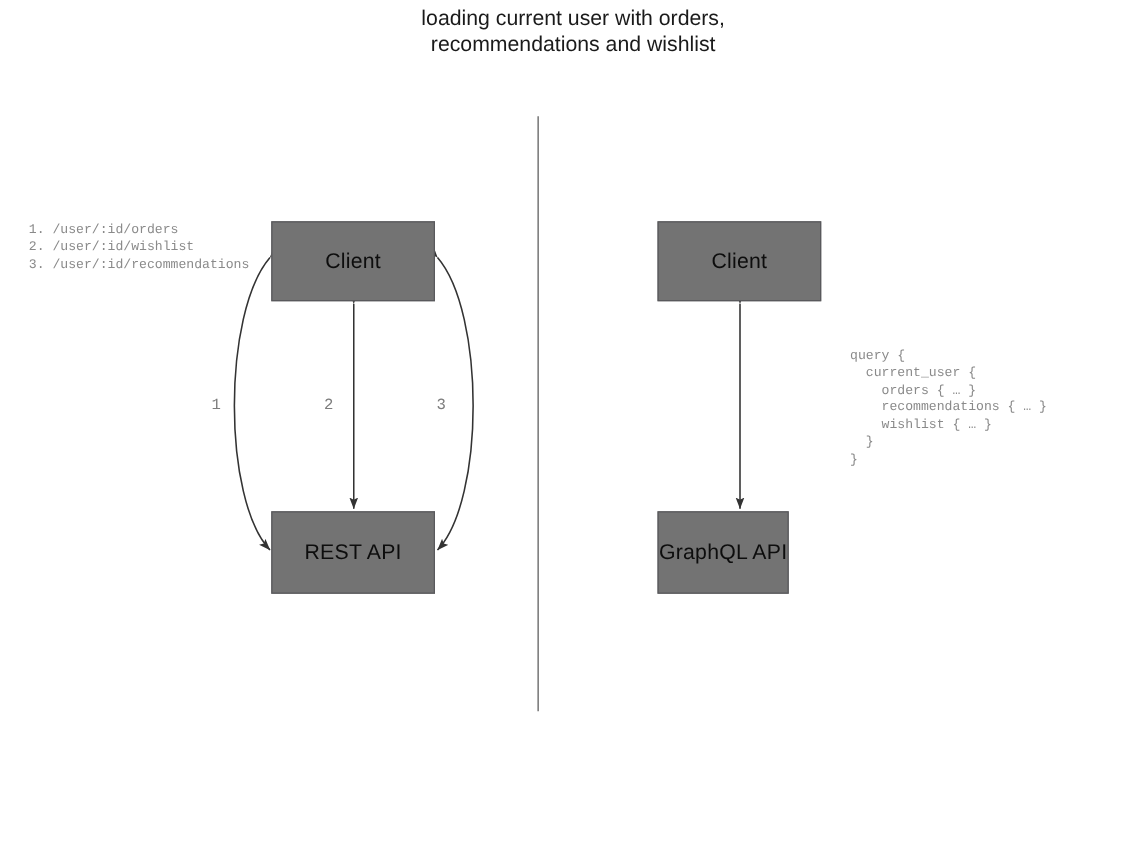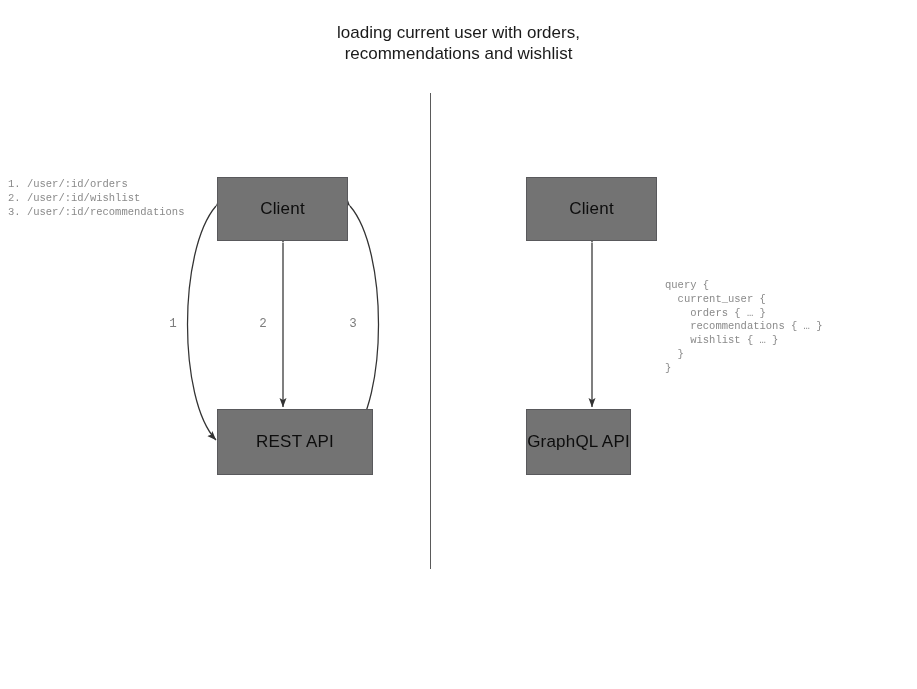--- a/index.html
+++ b/index.html
@@ -17,21 +17,21 @@
   #canvas {
     position: absolute;
     left: 0;
     top: 0;
     width: 917px;
     height: 689px;
   }
   .title {
     position: absolute;
     left: 0;
-    top: 22px;
+    top: 4px;
     width: 917px;
     text-align: center;
     font-size: 17px;
     line-height: 21px;
     color: #1a1a1a;
     white-space: pre-line;
   }
   .divider {
     position: absolute;
     left: 430px;
@@ -46,31 +46,32 @@
     background: #737373;
     border: 1.4px solid #59595c;
     display: flex;
     align-items: center;
     justify-content: center;
     font-size: 17px;
     color: #0d0d0d;
     letter-spacing: 0.2px;
   }
   #node-client-rest  { left: 217px; top: 177px; width: 131px; height: 64px; }
-  #node-rest-api     { left: 217px; top: 409px; width: 156px; height: 66px; }
+  #node-rest-api     { left: 217px; top: 409px; width: 131px; height: 66px; }
   #node-client-gql   { left: 526px; top: 177px; width: 131px; height: 64px; }
   #node-graphql-api  { left: 526px; top: 409px; width: 105px; height: 66px; }
 
   .mono {
     position: absolute;
     font-family: "Liberation Mono", "DejaVu Sans Mono", monospace;
     font-size: 10.5px;
     line-height: 13.8px;
     color: #8a8a8a;
     white-space: pre;
+    margin-left: 15px;
   }
   #rest-endpoints { left: 8px; top: 178px; }
   #graphql-query  { left: 665px; top: 279px; }
 
   .edge-label {
     position: absolute;
     font-family: "Liberation Mono", "DejaVu Sans Mono", monospace;
     font-size: 12.5px;
     color: #7d7d7d;
     text-align: center;

